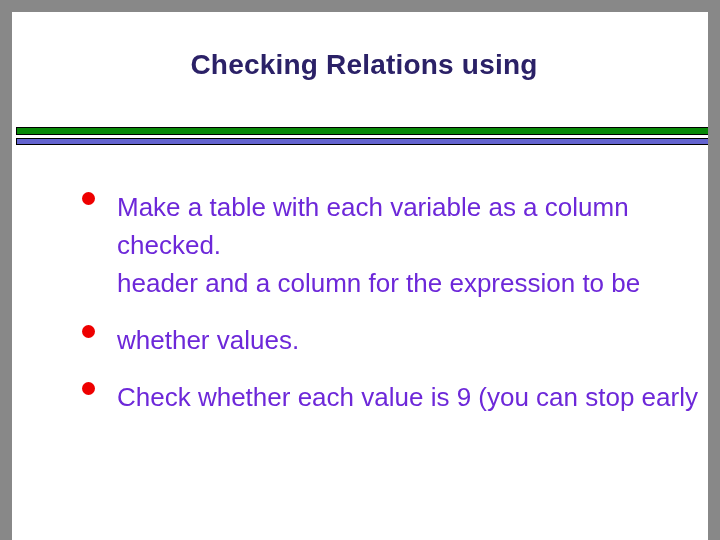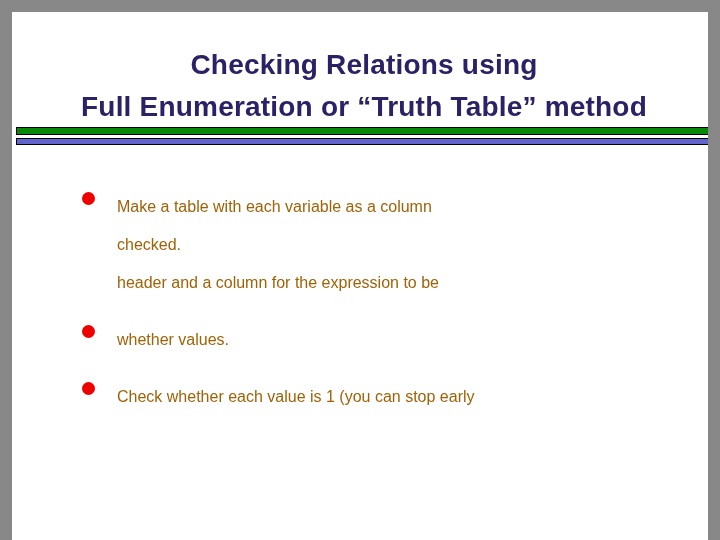--- a/index.html
+++ b/index.html
@@ -55,34 +55,33 @@
   .bullet-marker {
     flex: 0 0 auto;
     width: 13px;
     height: 13px;
     margin-top: 10px;
     margin-right: 14px;
     border-radius: 50%;
     background: #EE0000;
   }
   .bullet-text {
-    color: #a16207;
-    font-size: 16px;
+    color: #6d28d9;
+    font-size: 26px;
     line-height: 34px;
   }
   .bullet-text .line { white-space: nowrap; }
 </style>
 </head>
 <body>
 
 <div class="slide">
 
   <div class="title">
     <div class="line">Checking Relations using</div>
-    <div class="line">Full Enumeration or “Truth Table” method</div>
   </div>
 
   <div class="rule green"></div>
   <div class="rule blue"></div>
 
   <ul class="bullets">
 
     <li class="bullet-item">
       <span class="bullet-marker"></span>
       <div class="bullet-text">
@@ -96,18 +95,18 @@
       <span class="bullet-marker"></span>
       <div class="bullet-text">
         <div class="line">whether values.</div>
       </div>
     </li>
 
 
     <li class="bullet-item">
       <span class="bullet-marker"></span>
       <div class="bullet-text">
-        <div class="line">Check whether each value is 1 (you can stop early</div>
+        <div class="line">Check whether each value is 9 (you can stop early</div>
       </div>
     </li>
 
   </ul>
 </div>
 
 </body></html>

